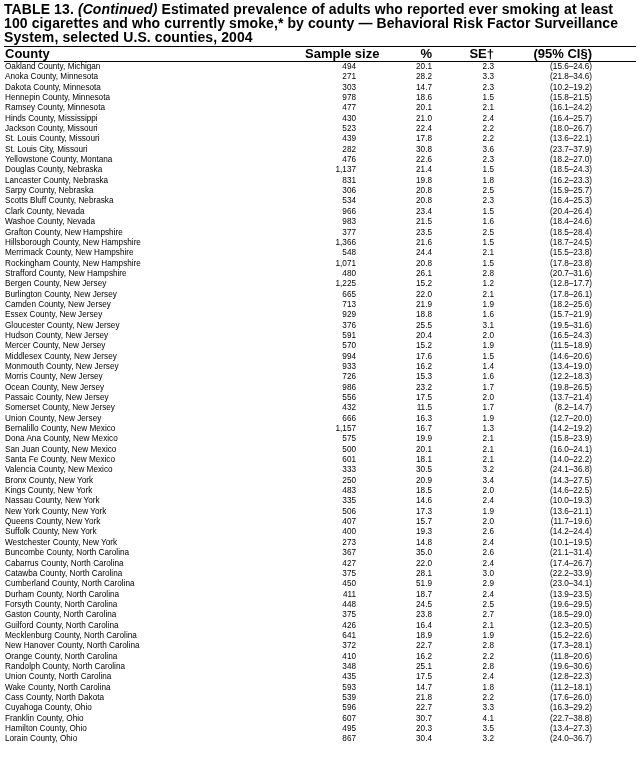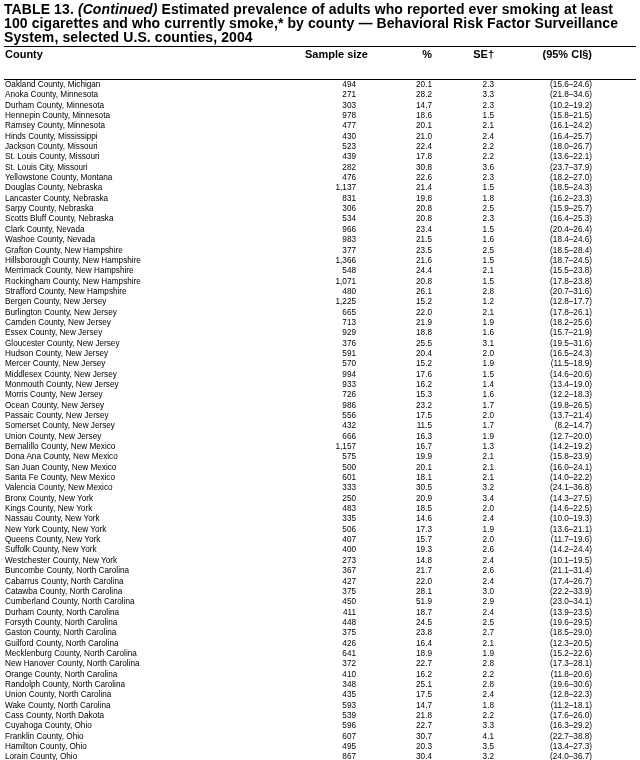--- a/index.html
+++ b/index.html
@@ -30,26 +30,26 @@
     table-layout: fixed;
     width: 632px;
     border-top: 1px solid #000;
   }
   col.county { width: 300px; }
   col.sample { width: 60px; }
   col.pct    { width: 72px; }
   col.se     { width: 62px; }
   col.ci     { width: 138px; }
   thead th {
-    font-size: 11px;
+    font-size: 13px;
     font-weight: bold;
     line-height: 10px;
     border-bottom: 1px solid #000;
     padding-top: 2px;
-    padding-bottom: 20px;
+    padding-bottom: 2px;
     white-space: nowrap;
   }
   td {
     font-size: 8.2px;
     line-height: 10.35px;
     padding-top: 0;
     padding-bottom: 0;
     white-space: nowrap;
     overflow: hidden;
   }
@@ -95,21 +95,21 @@
 
   <tr>
     <td class="c-county">Anoka County, Minnesota</td>
     <td class="num c-sample">271</td>
     <td class="num c-pct">28.2</td>
     <td class="num c-se">3.3</td>
     <td class="num c-ci">(21.8–34.6)</td>
   </tr>
 
   <tr>
-    <td class="c-county">Durham County, Minnesota</td>
+    <td class="c-county">Dakota County, Minnesota</td>
     <td class="num c-sample">303</td>
     <td class="num c-pct">14.7</td>
     <td class="num c-se">2.3</td>
     <td class="num c-ci">(10.2–19.2)</td>
   </tr>
 
   <tr>
     <td class="c-county">Hennepin County, Minnesota</td>
     <td class="num c-sample">978</td>
     <td class="num c-pct">18.6</td>
@@ -458,21 +458,21 @@
     <td class="c-county">Westchester County, New York</td>
     <td class="num c-sample">273</td>
     <td class="num c-pct">14.8</td>
     <td class="num c-se">2.4</td>
     <td class="num c-ci">(10.1–19.5)</td>
   </tr>
 
   <tr>
     <td class="c-county">Buncombe County, North Carolina</td>
     <td class="num c-sample">367</td>
-    <td class="num c-pct">21.7</td>
+    <td class="num c-pct">35.0</td>
     <td class="num c-se">2.6</td>
     <td class="num c-ci">(21.1–31.4)</td>
   </tr>
 
   <tr>
     <td class="c-county">Cabarrus County, North Carolina</td>
     <td class="num c-sample">427</td>
     <td class="num c-pct">22.0</td>
     <td class="num c-se">2.4</td>
     <td class="num c-ci">(17.4–26.7)</td>

